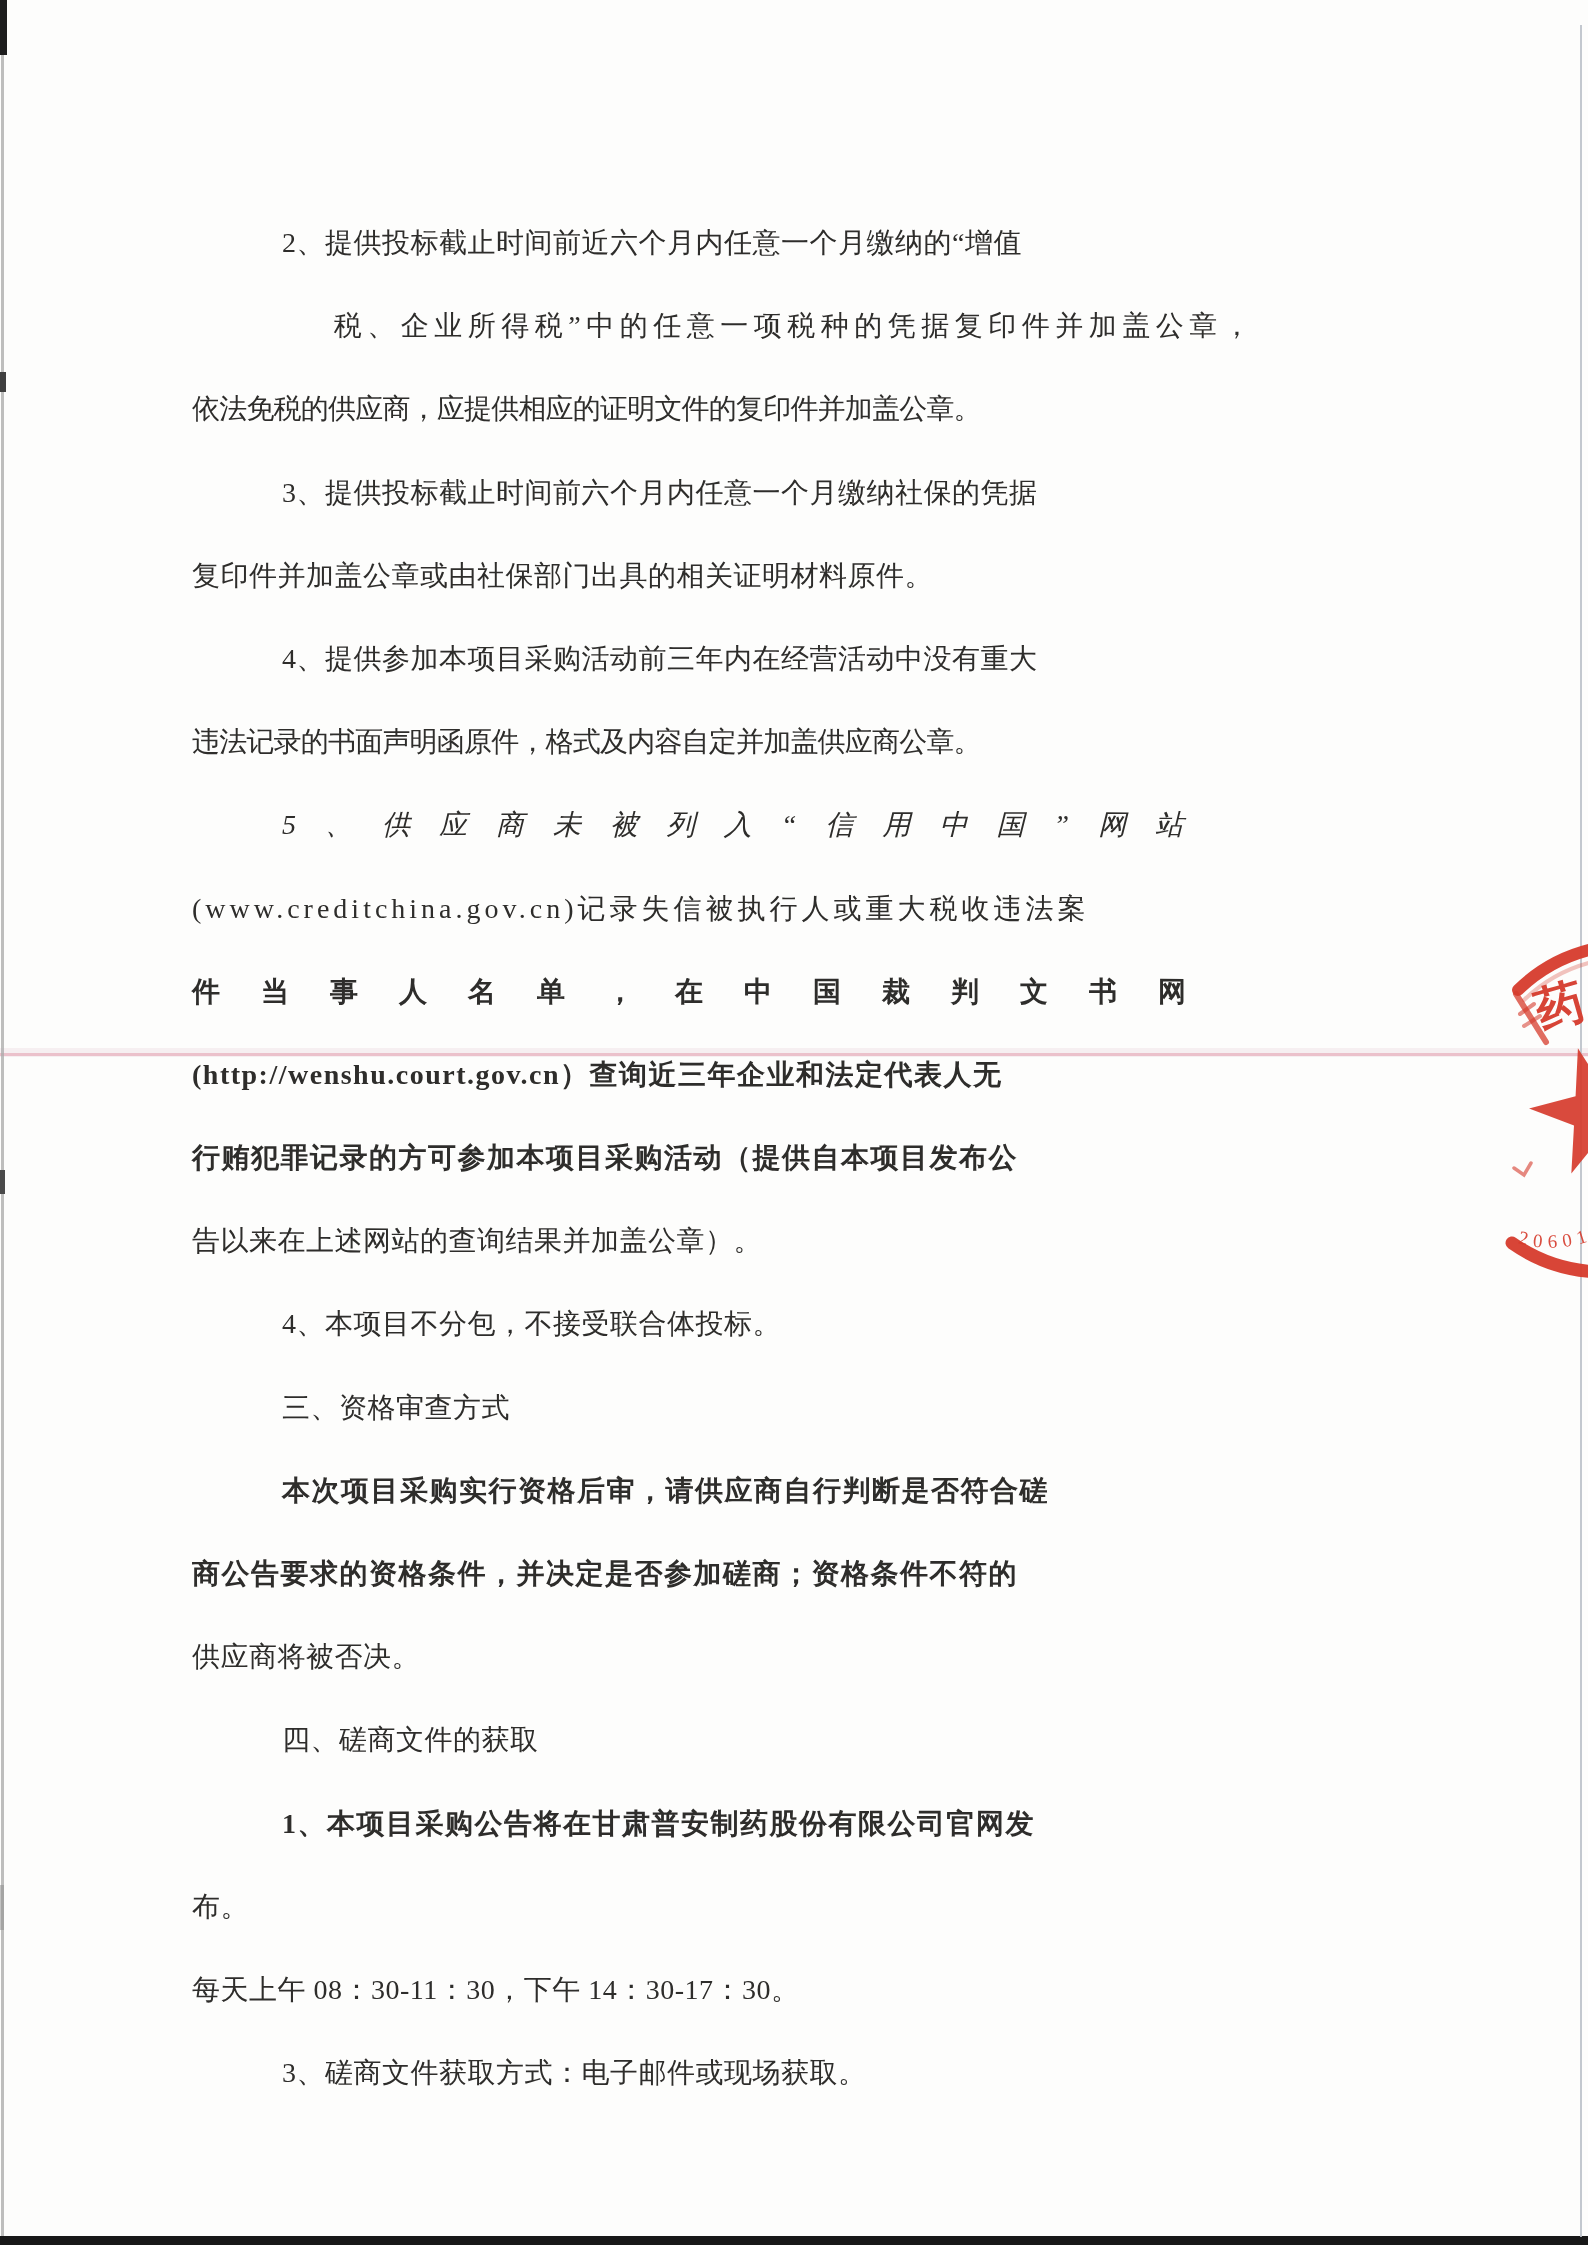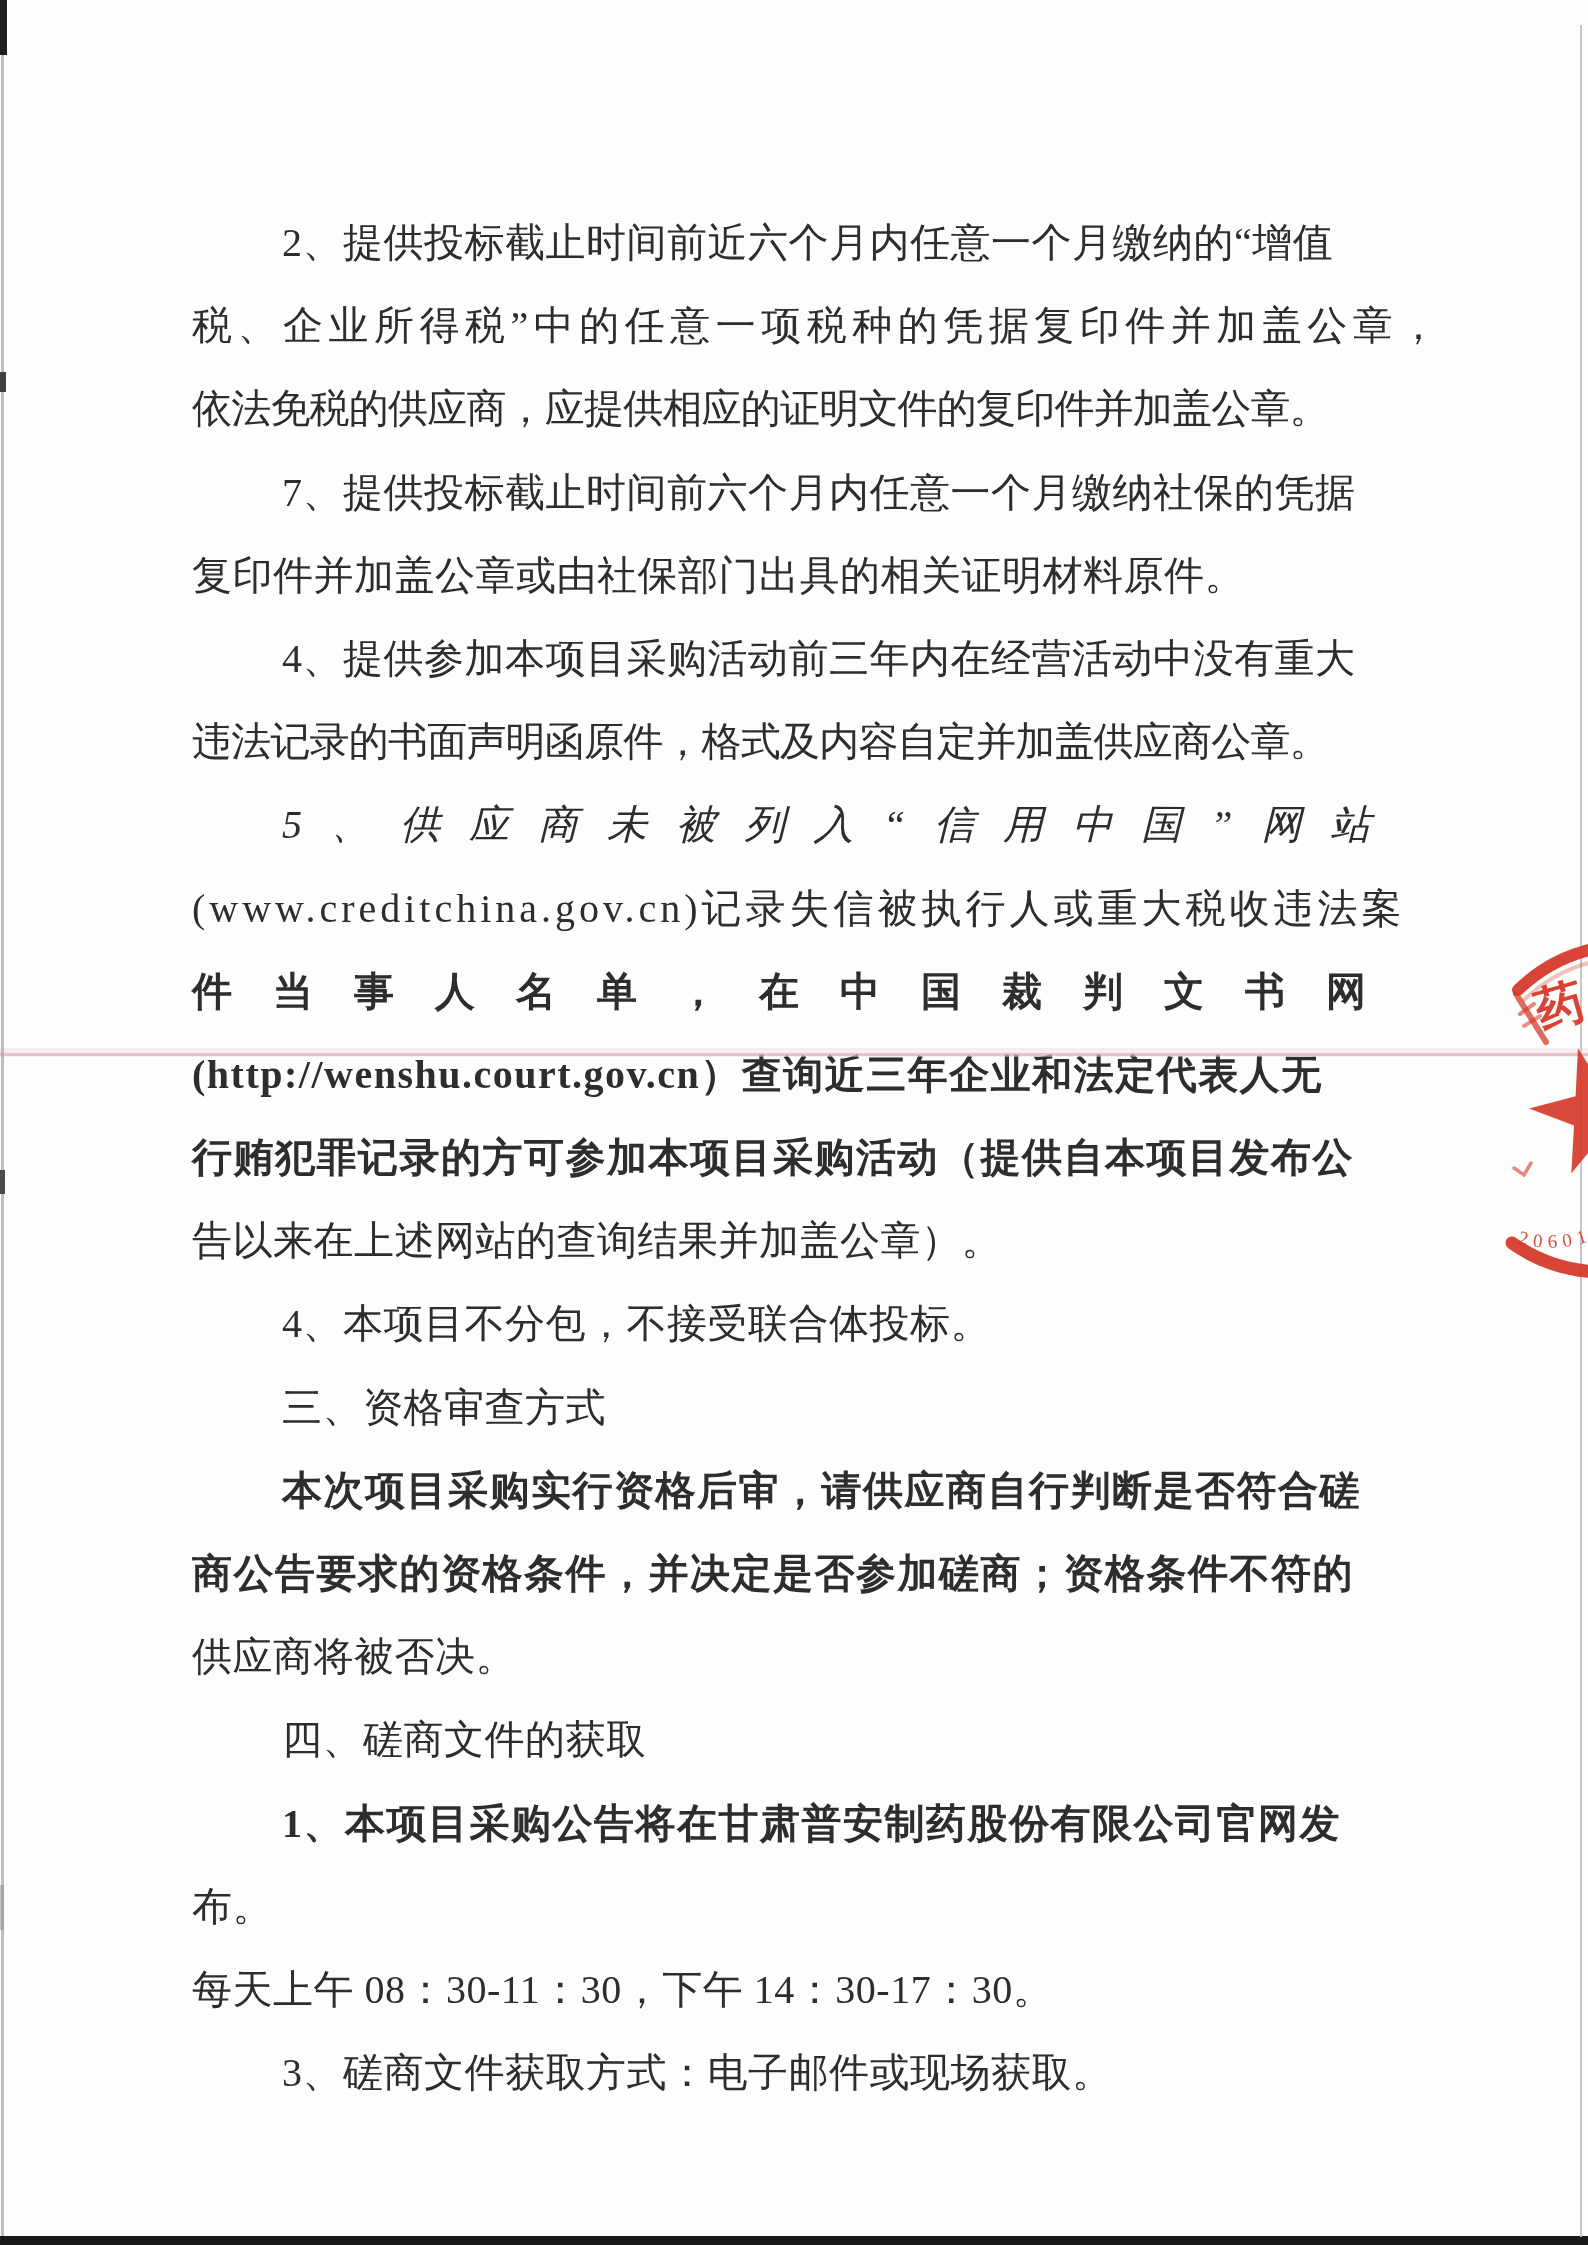--- a/index.html
+++ b/index.html
@@ -13,21 +13,21 @@
   }
   
   #text-block{
     position:absolute;
     left:192px;top:201px;width:1206px;
     color:#2e2d2b;
   }
   .line{
     height:83.2px;
     line-height:83.2px;
-    font-size:40px;
+    font-size:28px;
     letter-spacing:0.5px;
     white-space:nowrap;
     font-weight:400;
   }
   .indent{text-indent:90px;}
   .bold{font-weight:400;}
   .ls1{letter-spacing:1.5px;font-weight:bold;}
   .ls4{letter-spacing:4px;}
   .ls5{letter-spacing:5.5px;text-align:center;}
   .lsn{letter-spacing:-0.8px;}
@@ -48,21 +48,21 @@
 </style>
 </head>
 <body>
 
 <div id="page">
 
   <div id="text-block">
     <div class="line indent">2、提供投标截止时间前近六个月内任意一个月缴纳的“增值</div>
     <div class="line ls5">税、企业所得税”中的任意一项税种的凭据复印件并加盖公章，</div>
     <div class="line lsn">依法免税的供应商，应提供相应的证明文件的复印件并加盖公章。</div>
-    <div class="line indent">7、提供投标截止时间前六个月内任意一个月缴纳社保的凭据</div>
+    <div class="line indent">3、提供投标截止时间前六个月内任意一个月缴纳社保的凭据</div>
     <div class="line">复印件并加盖公章或由社保部门出具的相关证明材料原件。</div>
     <div class="line indent">4、提供参加本项目采购活动前三年内在经营活动中没有重大</div>
     <div class="line lsn">违法记录的书面声明函原件，格式及内容自定并加盖供应商公章。</div>
     <div class="line indent wide">5、供应商未被列入“信用中国”网站</div>
     <div class="line ls4">(www.creditchina.gov.cn)记录失信被执行人或重大税收违法案</div>
     <div class="line xwide">件当事人名单，在中国裁判文书网</div>
     <div class="line ls1">(http://wenshu.court.gov.cn）查询近三年企业和法定代表人无</div>
     <div class="line ls1">行贿犯罪记录的方可参加本项目采购活动（提供自本项目发布公</div>
     <div class="line">告以来在上述网站的查询结果并加盖公章）。</div>
     <div class="line indent">4、本项目不分包，不接受联合体投标。</div>

